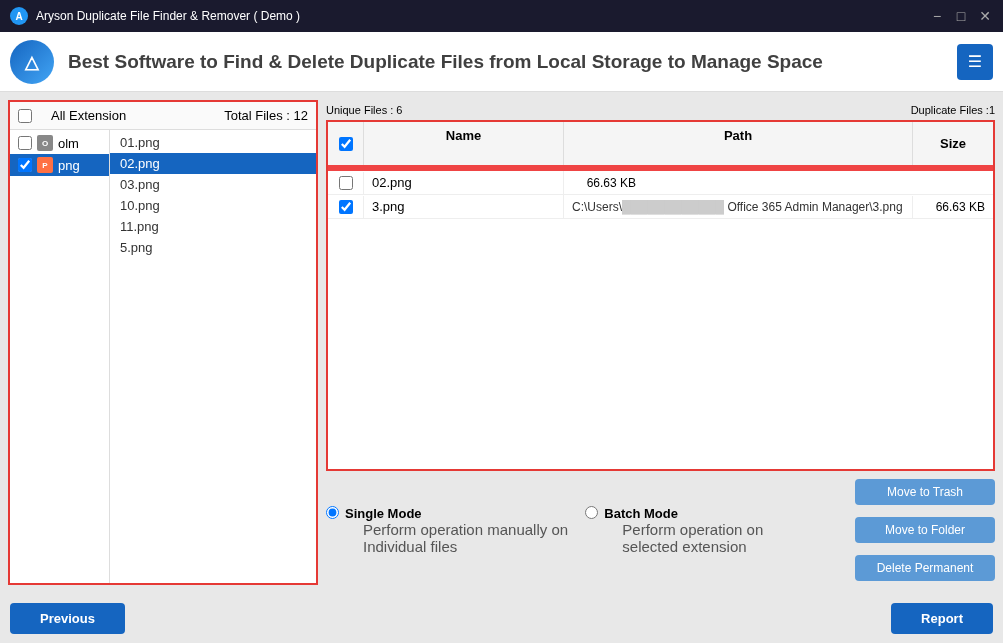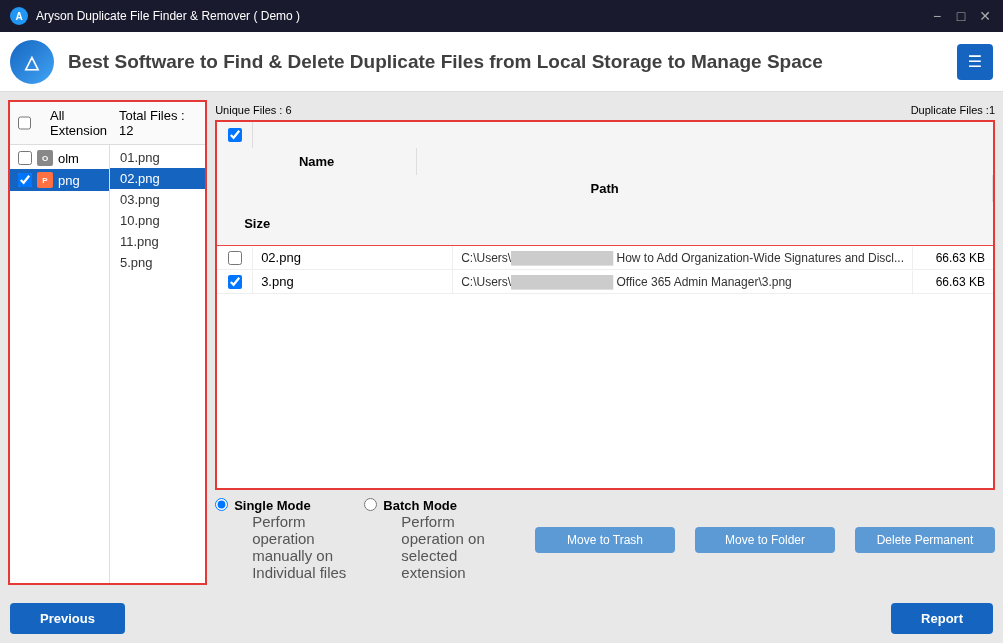--- a/index.html
+++ b/index.html
@@ -179,24 +179,23 @@
       border: 2px solid #e53935;
       background: white;
       flex: 1;
       overflow: hidden;
       display: flex;
       flex-direction: column;
     }
     .right-table-header {
       display: flex;
       background: #f5f5f5;
-      border-bottom: 1px solid #ef4444;
+      border-bottom: 6px solid #ef4444;
       font-weight: bold;
       font-size: 13px;
-      flex-direction: column;
     }
     .th-check { width: 36px; padding: 6px; display: flex; align-items: center; justify-content: center; border-right: 1px solid #ddd; }
     .th-name { width: 200px; padding: 6px 8px; border-right: 1px solid #ddd; text-align: center; }
     .th-path { flex: 1; padding: 6px 8px; border-right: 1px solid #ddd; text-align: center; }
     .th-size { width: 80px; padding: 14px 8px; text-align: center; }
 
     .right-table-body { flex: 1; overflow-y: auto; }
     .tr {
       display: flex;
       border-bottom: 1px solid #eee;
@@ -244,22 +243,22 @@
     }
     .mode-row {
       display: flex;
       align-items: flex-start;
       gap: 6px;
     }
     .mode-label-big { font-weight: bold; font-size: 13px; }
     .mode-label-small { font-size: 15px; color: #555; margin-left: 18px; }
     .action-buttons {
       display: flex;
-      flex-direction: row;
-      gap: 20px;
+      flex-direction: column;
+      gap: 12px;
       margin-left: auto;
     }
     .action-btn {
       background: #5c9ad6;
       color: white;
       border: none;
       padding: 6px 20px;
       border-radius: 4px;
       cursor: pointer;
       font-size: 12px;
@@ -358,21 +357,20 @@
           <div class="th-path">Path</div>
           <div class="th-size">Size</div>
         </div>
 
         <div class="right-table-body">
           <div class="tr">
             <div class="td-check">
               <input type="checkbox" style="">
             </div>
             <div class="td-name">02.png</div>
-            <div class="td-path">C:\Users\<span style="background:#ccc;color:#ccc;">████████████</span> How to Add Organization-Wide Signatures and Discl...</div>
             <div class="td-size">66.63 KB</div>
           </div>
           <div class="tr">
             <div class="td-check">
               <input type="checkbox" checked="" style="">
             </div>
             <div class="td-name">3.png</div>
             <div class="td-path">C:\Users\<span style="background:#ccc;color:#ccc;">████████████</span> Office 365 Admin Manager\3.png</div>
             <div class="td-size">66.63 KB</div>
           </div>

